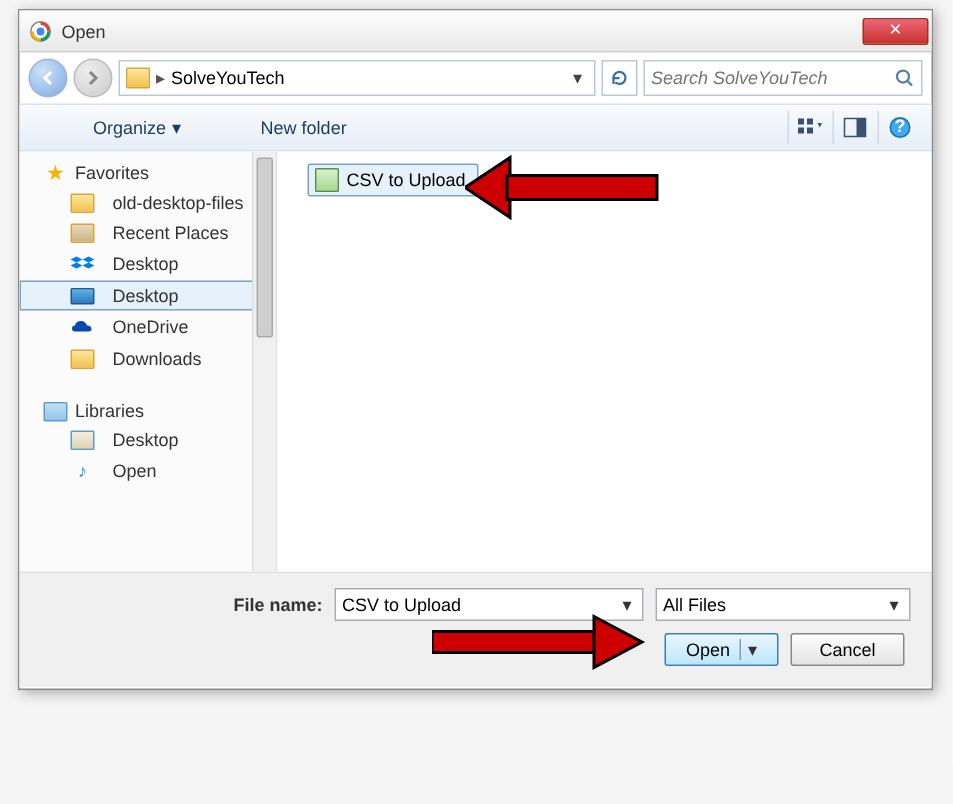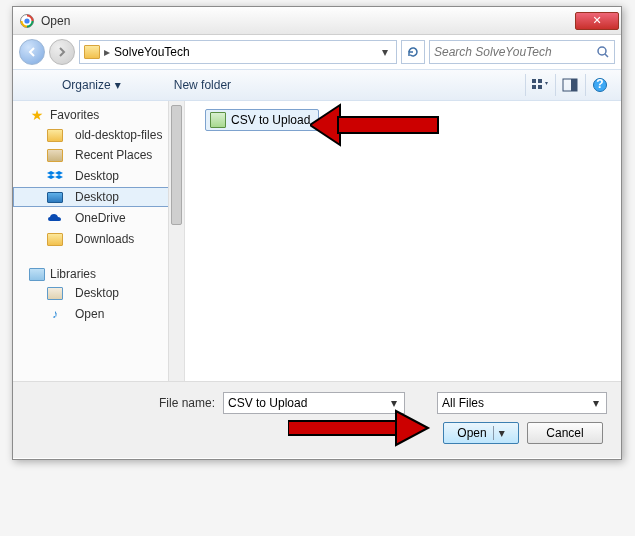--- a/index.html
+++ b/index.html
@@ -62,25 +62,25 @@
   .file-item {
     display:inline-flex; align-items:center; gap:5px; padding:2px 8px 2px 4px;
     border:1px solid #7da2ce; background:#e5f1fb; border-radius:2px; cursor:pointer;
     margin-left:12px; margin-top:0px;
   }
   .xls-ic { width:16px; height:16px; background:linear-gradient(#d9f0d0,#a8d98f); border:1px solid #5a9043; border-radius:1px; position:relative;}
   .bottom {
     padding:10px 14px 14px 14px; background:#f0f0f0; border-top:1px solid #ddd;
   }
   .row { display:flex; align-items:center; gap:8px; margin-bottom:8px;}
-  .row .label { width:188px; text-align:right; color:#333;}
+  .row .label { width:188px; text-align:right; color:#333;font-weight:bold;}
   .combo { height:22px; border:1px solid #abadb3; background:#fff; display:flex; align-items:center; padding:0 4px; }
   .combo .drop { margin-left:auto; color:#333; padding:0 3px; cursor:pointer;}
   .fn-combo { flex:1; }
-  .filter-combo { width:170px;margin-left:24px; }
+  .filter-combo { width:170px; }
   .btn {
     height:22px; min-width:76px; border:1px solid #888; background:linear-gradient(#fdfdfd,#e4e4e4);
     border-radius:2px; display:inline-flex; align-items:center; justify-content:center; cursor:pointer; padding:0 8px;
   }
   .btn.primary { border-color:#3c7fb1; background:linear-gradient(#eaf6fd,#bee6fd); }
   .btn .split { margin-left:6px; border-left:1px solid #89a; padding-left:5px; color:#333;}
   .btnrow { display:flex; justify-content:flex-end; gap:8px; padding-right:4px;}
   .arrow-annot { position:absolute; pointer-events:none; }
   .arrow-annot svg { display:block; }
 </style>

